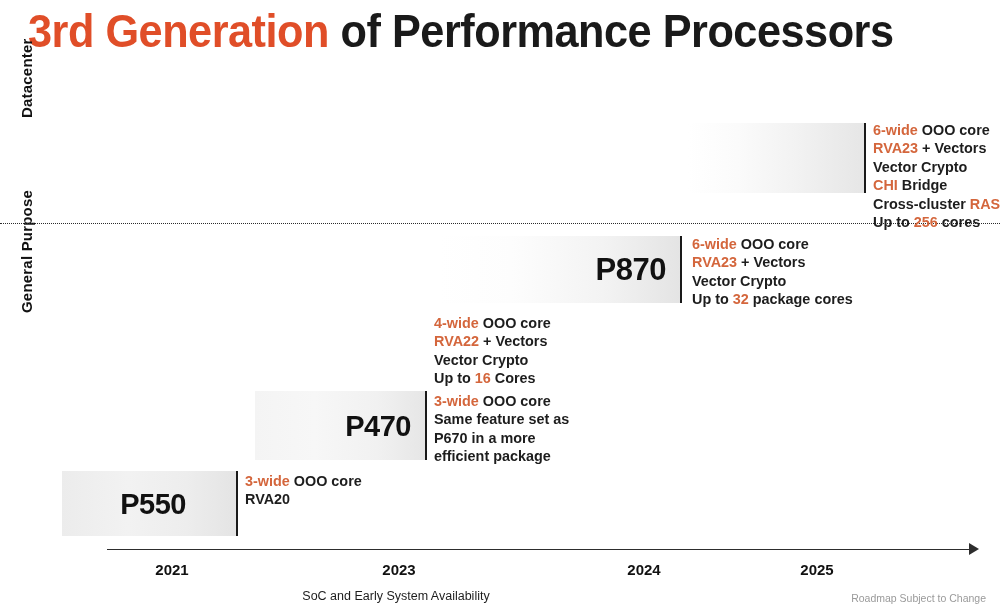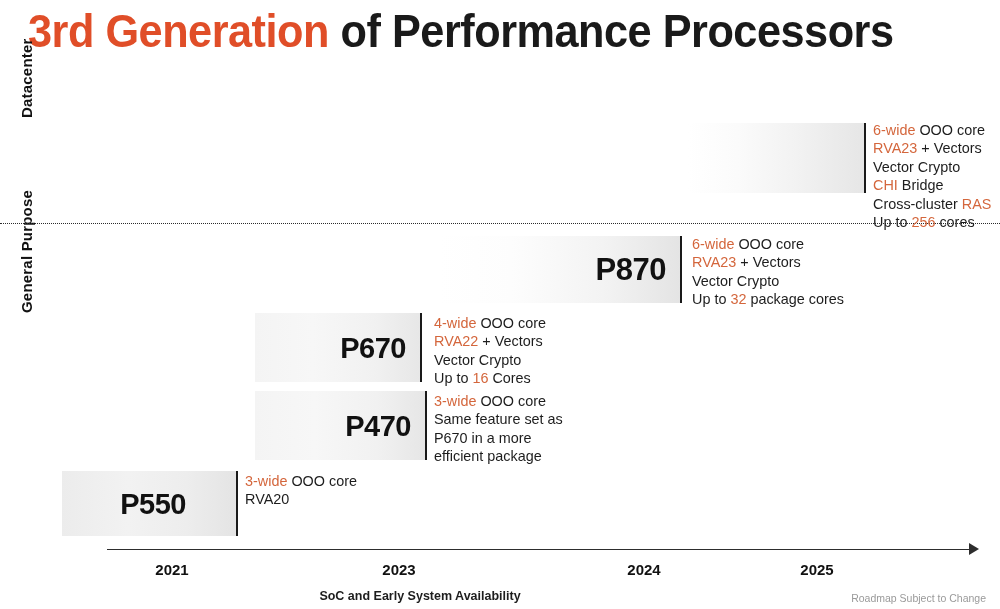--- a/index.html
+++ b/index.html
@@ -44,20 +44,21 @@
   .bar-label{
     position:absolute;right:14px;top:50%;transform:translateY(-50%);
     font-size:29px;font-weight:700;color:#111;letter-spacing:-0.5px;
     white-space:nowrap;
   }
   .bar-label.big{font-size:31px;}
   .specs{
     position:absolute;left:0;top:0;
     font-size:14.4px;line-height:18.4px;color:#1d1d1d;
     white-space:nowrap;
+    font-weight:bold;
   }
   .specs .o{color:#d4663c;}
 
   
   .axis-line{
     position:absolute;left:107px;top:549px;width:866px;height:0;
     border-top:1.7px solid #2d2d2d;
   }
   .axis-arrow{
     position:absolute;left:969px;top:543px;
@@ -67,21 +68,21 @@
     border-left:10px solid #2d2d2d;
   }
   .year{
     position:absolute;top:561px;
     font-size:15px;font-weight:700;color:#111;
     text-align:center;white-space:nowrap;
     transform:translateX(-50%);
   }
   .axis-caption{
     position:absolute;top:589px;left:0;width:792px;
-    text-align:center;font-size:12.5px;font-weight:700;color:#1d1d1d;padding-left:24px;
+    text-align:center;font-size:12.5px;font-weight:400;color:#1d1d1d;
   }
   .footnote{
     position:absolute;top:592px;right:14px;
     font-size:10.5px;color:#9a9a9a;white-space:nowrap;
   }
 </style>
 </head>
 <body>
 
 <div class="stage">
@@ -109,24 +110,20 @@
     <div class="bar" style="width:240px;background:linear-gradient(to right,#ffffff 0%,#fdfdfd 30%,#f3f3f3 68%,#e4e4e4 100%);"></div>
     <div class="bar-label big">P870</div>
   </div>
   <div class="specs" style="left:692px;top:235px;">
       <div><span class="o">6-wide</span><span> OOO core</span></div>
       <div><span class="o">RVA23</span><span> + Vectors</span></div>
       <div><span>Vector Crypto</span></div>
       <div><span>Up to </span><span class="o">32</span><span> package cores</span></div>
     </div>
 
-  <div class="row" style="left:255px;top:313px;width:165px;height:69px;">
-    <div class="bar" style="width:165px;background:linear-gradient(to right,#f4f4f4 0%,#f7f7f7 35%,#f1f1f1 72%,#e7e7e7 100%);"></div>
-    <div class="bar-label">P670</div>
-  </div>
   <div class="specs" style="left:434px;top:314px;">
       <div><span class="o">4-wide</span><span> OOO core</span></div>
       <div><span class="o">RVA22</span><span> + Vectors</span></div>
       <div><span>Vector Crypto</span></div>
       <div><span>Up to </span><span class="o">16</span><span> Cores</span></div>
     </div>
 
   <div class="row" style="left:255px;top:391px;width:170px;height:69px;">
     <div class="bar" style="width:170px;background:linear-gradient(to right,#f4f4f4 0%,#f7f7f7 35%,#f1f1f1 72%,#e6e6e6 100%);"></div>
     <div class="bar-label">P470</div>

